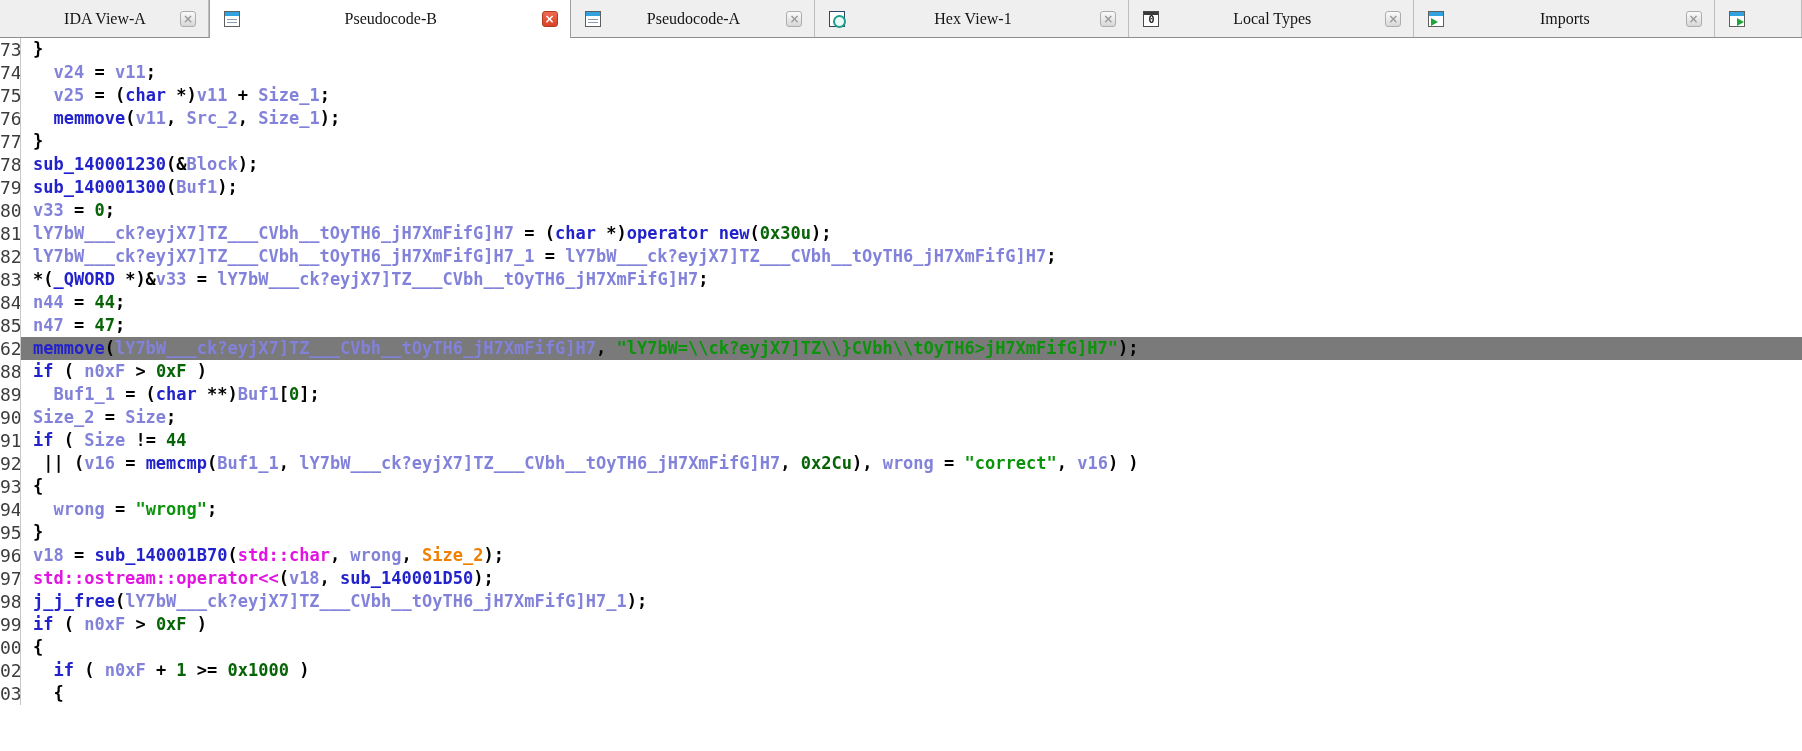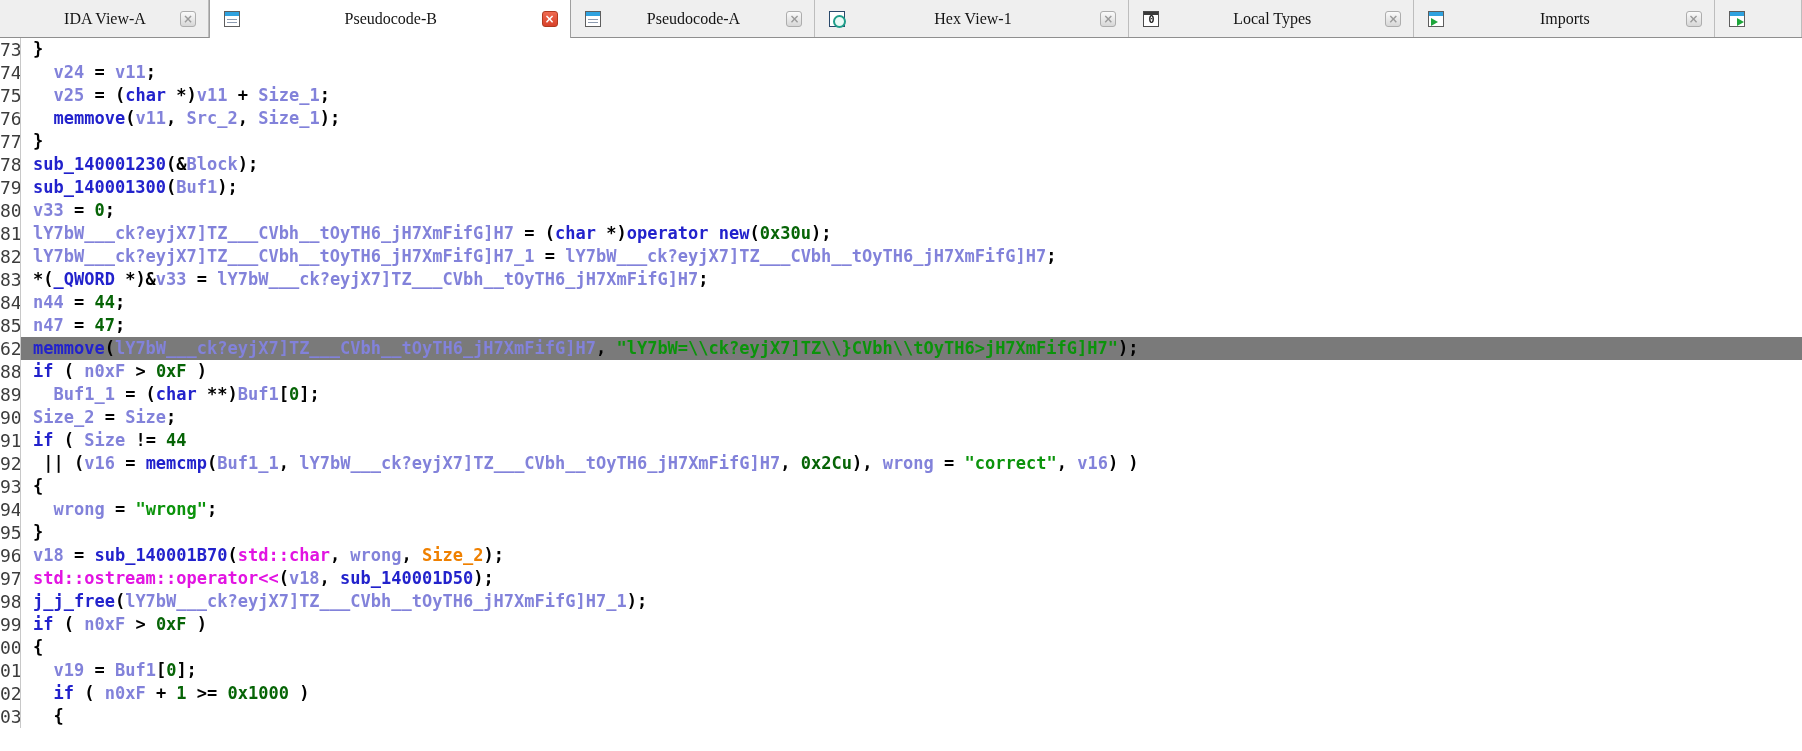--- a/index.html
+++ b/index.html
@@ -211,24 +211,20 @@
     </div>
     <div class="code-row">
       <div class="ln">99</div>
       <div class="linebody"><span class="tk k">if</span><span class="tk p"> ( </span><span class="tk v">n0xF</span><span class="tk p"> &gt; </span><span class="tk n">0xF</span><span class="tk p"> )</span></div>
     </div>
     <div class="code-row">
       <div class="ln">00</div>
       <div class="linebody"><span class="tk p">{</span></div>
     </div>
     <div class="code-row">
-      <div class="ln">01</div>
-      <div class="linebody"><span class="tk p">  </span><span class="tk v">v19</span><span class="tk p"> = </span><span class="tk v">Buf1</span><span class="tk p">[</span><span class="tk n">0</span><span class="tk p">];</span></div>
-    </div>
-    <div class="code-row">
       <div class="ln">02</div>
       <div class="linebody"><span class="tk p">  </span><span class="tk k">if</span><span class="tk p"> ( </span><span class="tk v">n0xF</span><span class="tk p"> + </span><span class="tk n">1</span><span class="tk p"> &gt;= </span><span class="tk n">0x1000</span><span class="tk p"> )</span></div>
     </div>
     <div class="code-row">
       <div class="ln">03</div>
       <div class="linebody"><span class="tk p">  {</span></div>
     </div>
   </div>
 
 </body></html>

